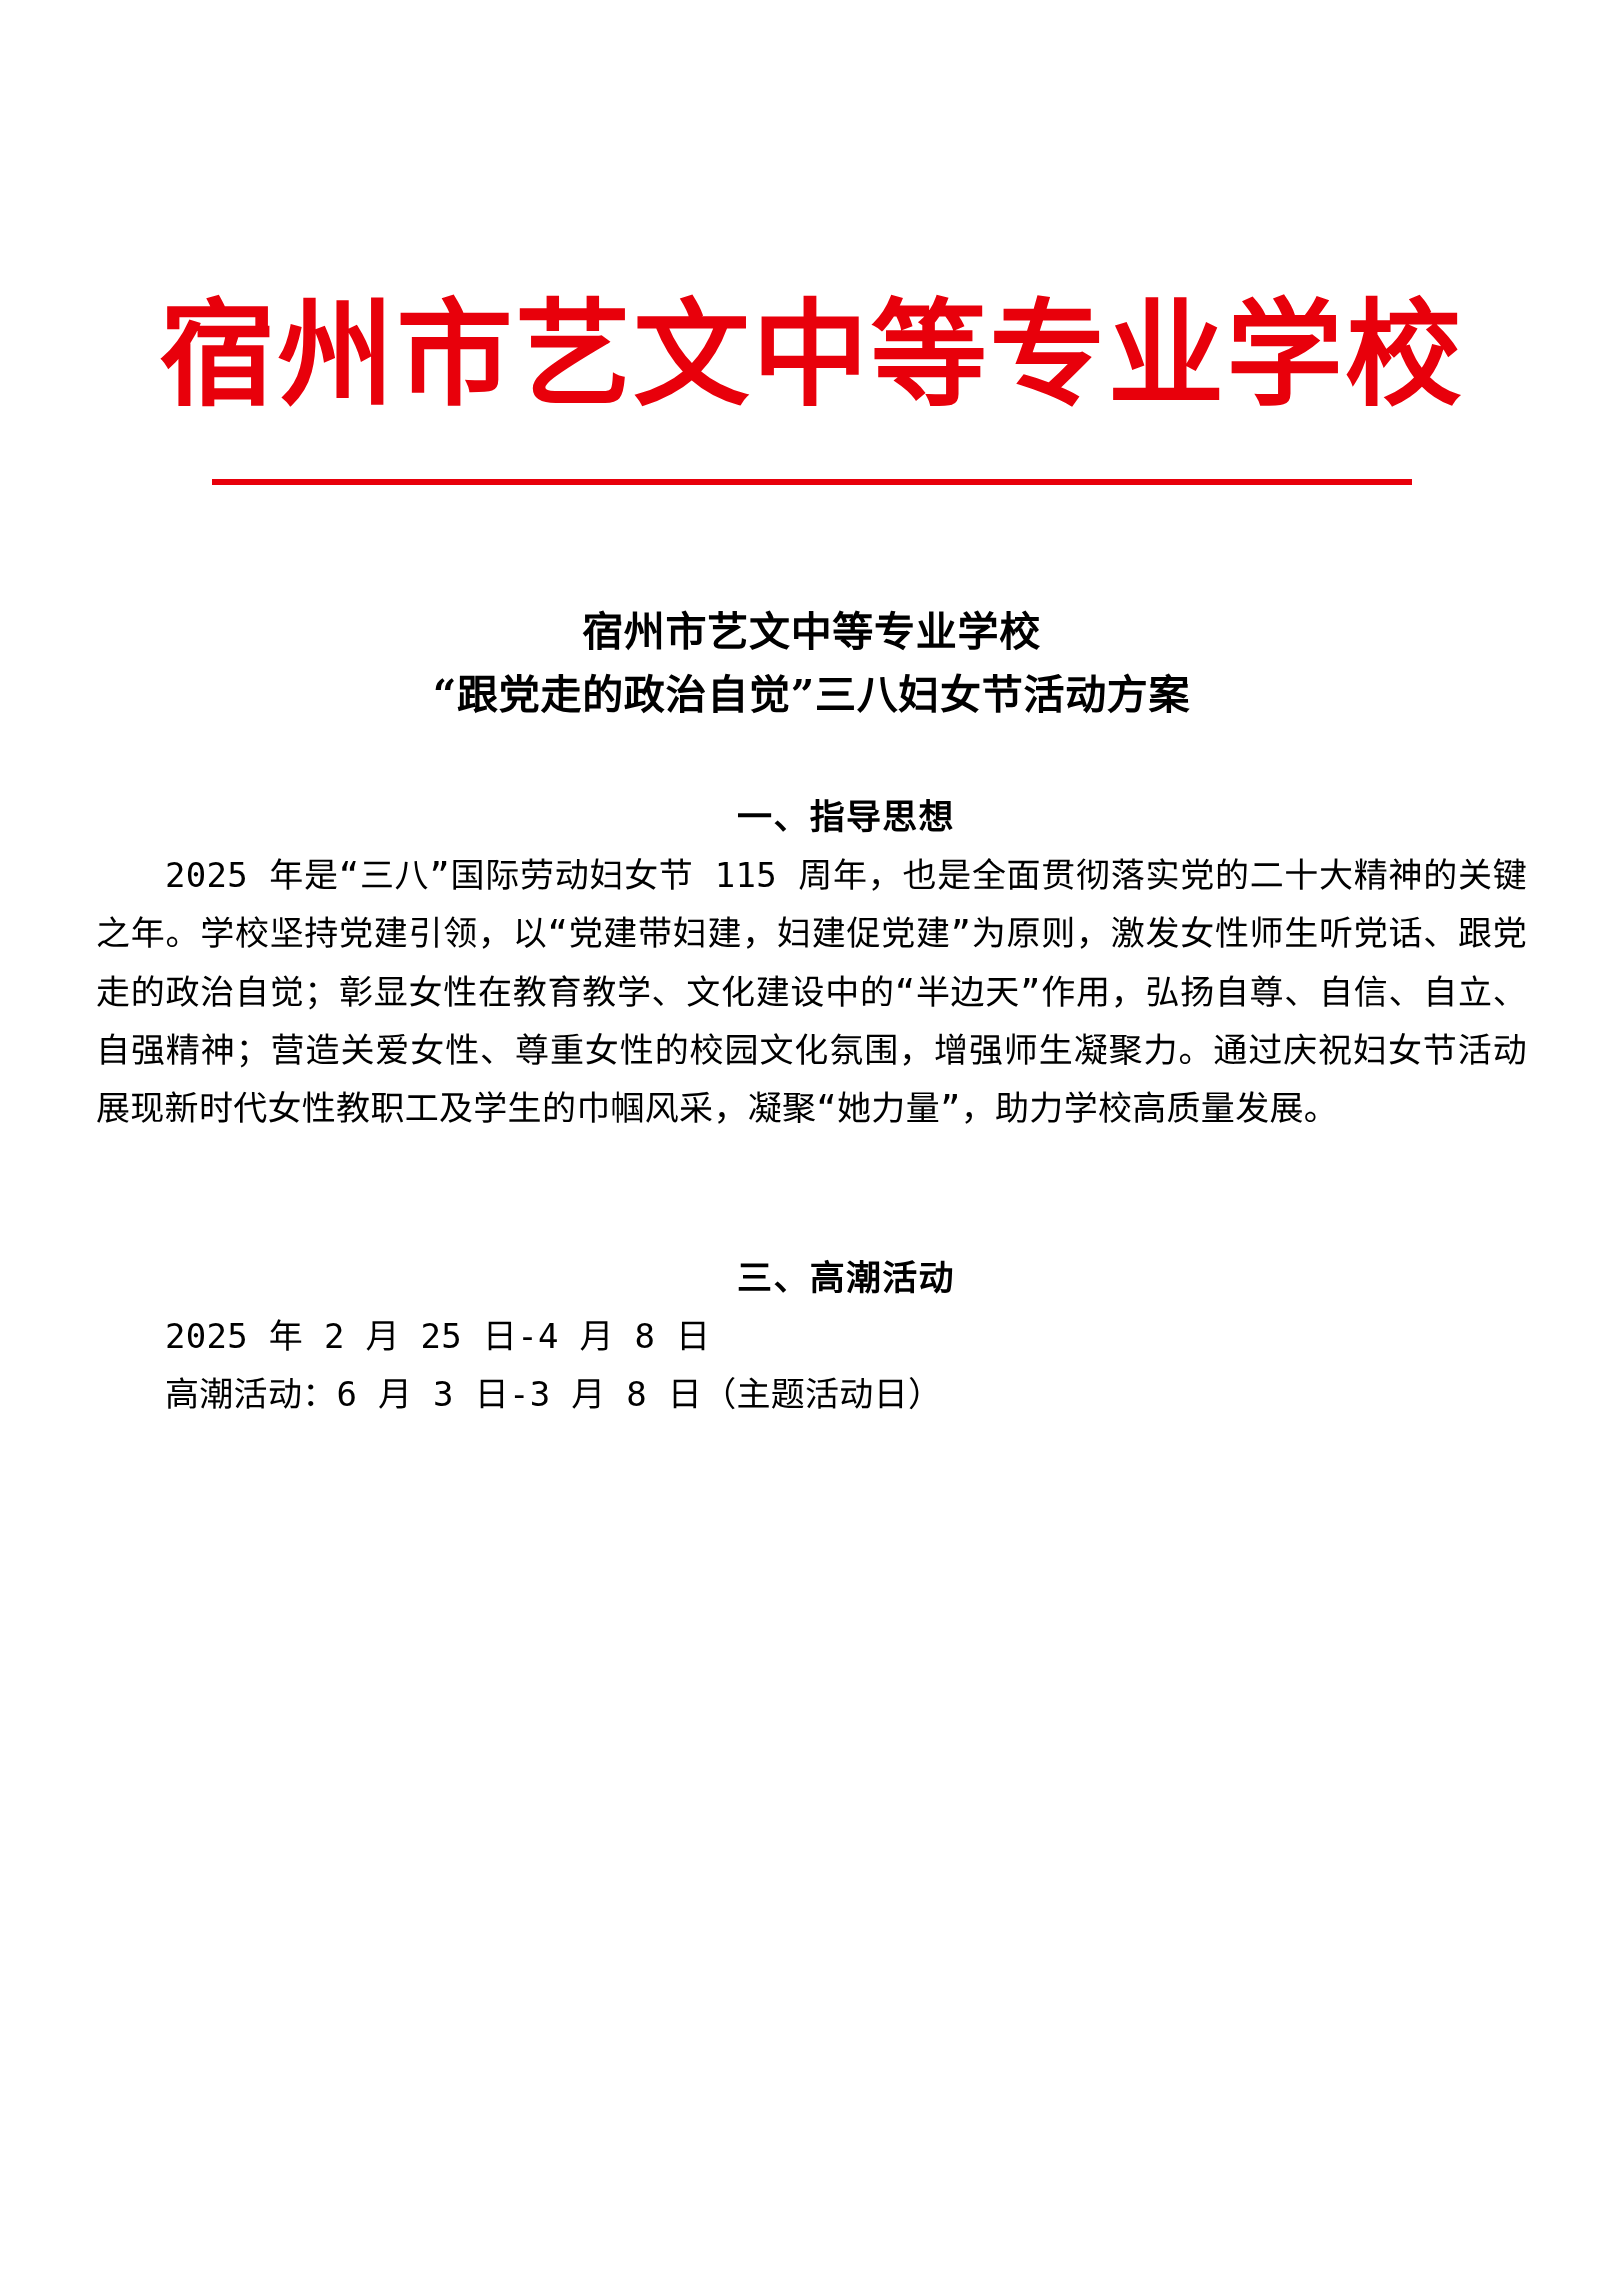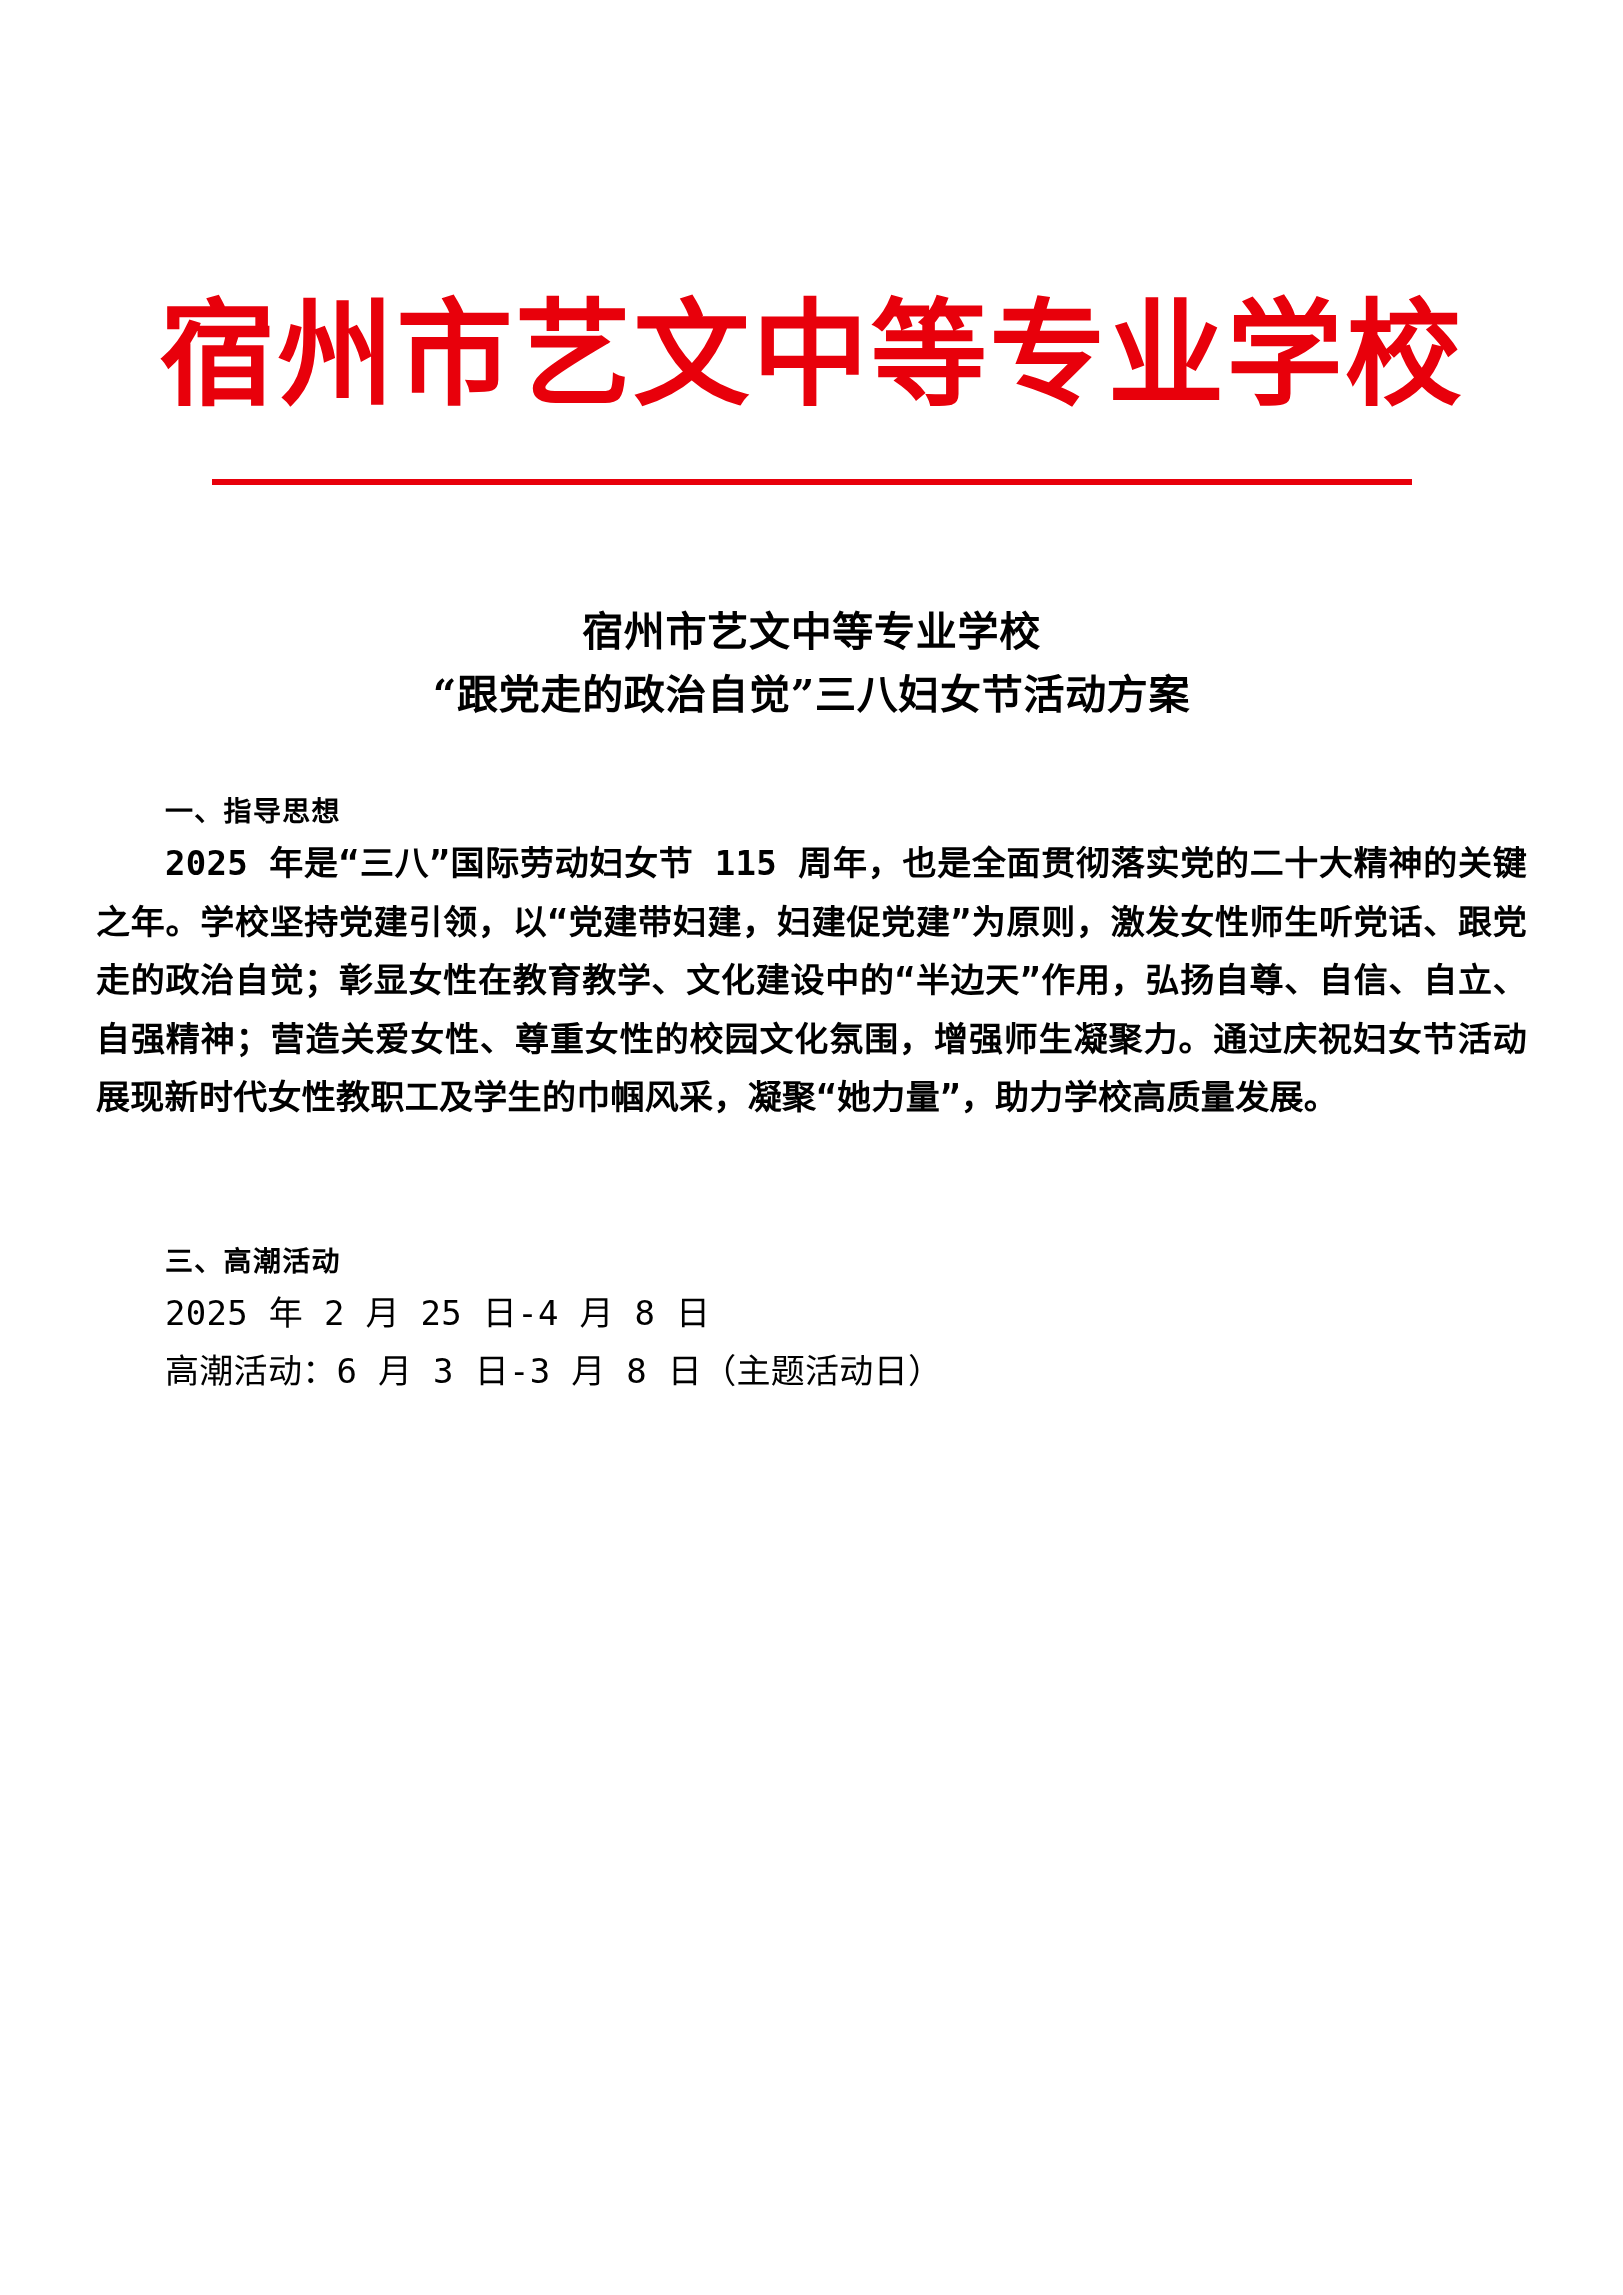--- a/index.html
+++ b/index.html
@@ -63,39 +63,39 @@
   
   .body-content {
     margin-top: 63px;
   }
   .section {
     margin-bottom: 0;
   }
   .section-heading {
     font-family: "DejaVu Sans Mono", "Liberation Mono", monospace;
     font-weight: 700;
-    font-size: 28px;
+    font-size: 35px;
     line-height: 1.62;
     letter-spacing: 1.3px;
     color: #000000;
     text-indent: 69px;
+    text-align: center;
   }
   .para {
     font-family: "DejaVu Sans Mono", "Liberation Mono", monospace;
     font-size: 34px;
     line-height: 1.72;
     letter-spacing: 0.3px;
     color: #000000;
     text-align: justify;
     text-justify: inter-ideograph;
     margin: 0;
   }
   .para.indent {
     text-indent: 69px;
-    font-weight: bold;
   }
   .para.noindent {
     text-indent: 69px;
   }
   .gap-lg { height: 56px; }
 </style>
 </head>
 <body>
 
 <div class="page">

